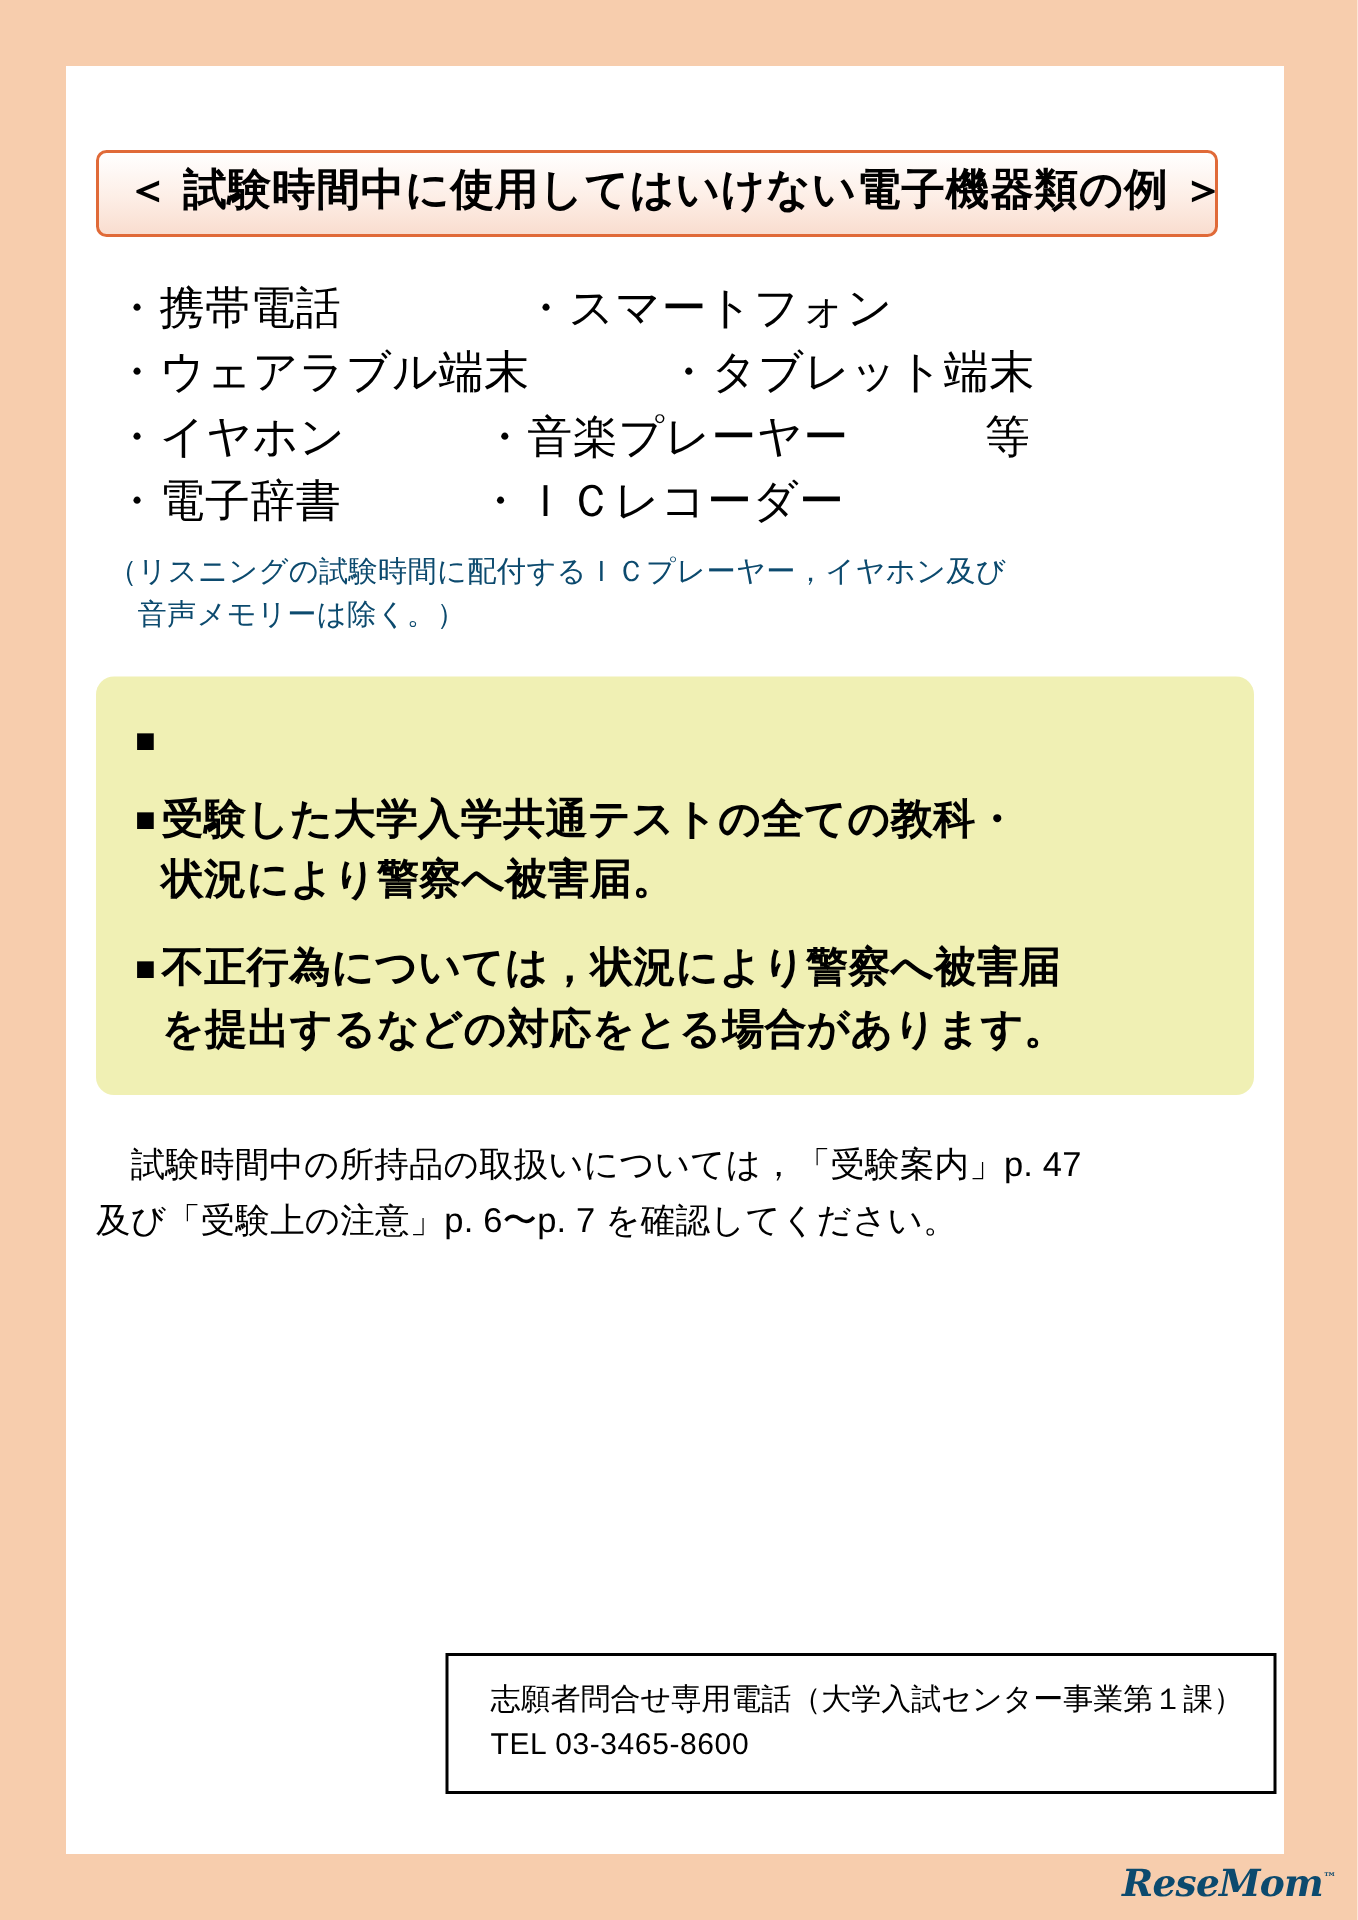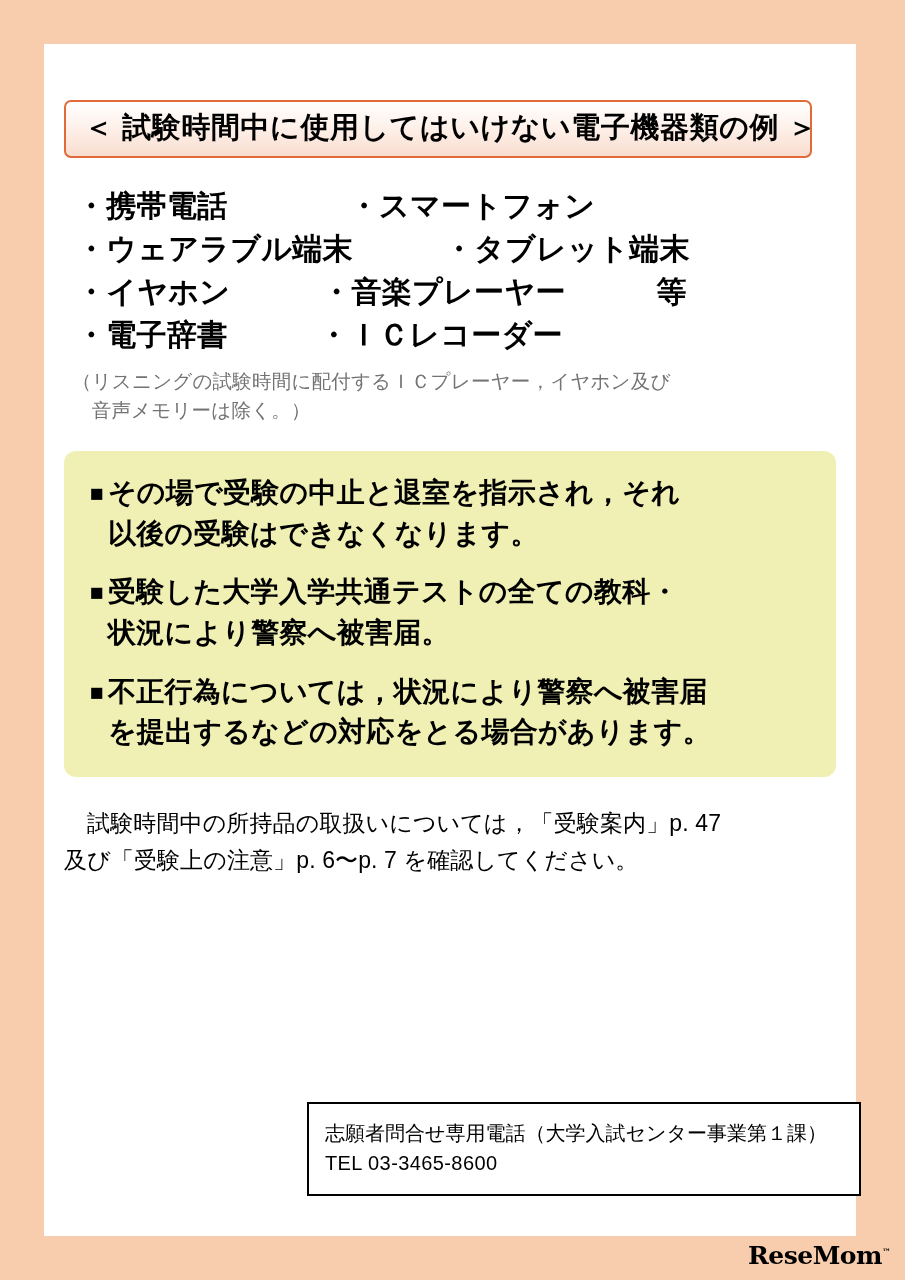--- a/index.html
+++ b/index.html
@@ -56,32 +56,32 @@
     width: 580px;
   }
 
   
   .device-list {
     margin-top: 26px;
     padding-left: 12px;
   }
   .device-line {
     font-size: 30px;
-    font-weight: bold;
+    font-weight: normal;
     line-height: 1.44;
     color: #000;
     white-space: pre;
     letter-spacing: 0.01em;
   }
   .note {
     margin-top: 10px;
     padding-left: 8px;
     font-size: 19.5px;
     line-height: 1.5;
-    color: #737373;
+    color: #0c4a6e;
     letter-spacing: 0.01em;
     white-space: pre-line;
   }
 
   
   .penalty-block {
     margin-top: 26px;
     background: #f0f0b4;
     border-radius: 12px;
     padding: 22px 26px 24px 26px;
@@ -116,26 +116,26 @@
     font-size: 23px;
     line-height: 1.6;
     color: #000;
     letter-spacing: 0.005em;
     white-space: pre-line;
   }
 
   
   .contact-box {
     position: absolute;
-    left: 263px;
+    left: 253px;
     top: 1058px;
     width: 554px;
     border: 2px solid #000;
     box-sizing: border-box;
-    padding: 14px 16px 16px 16px;
+    padding: 14px 16px 16px 28px;
     background: #fff;
   }
   .contact-line-1 {
     font-size: 20px;
     line-height: 1.5;
     color: #000;
     white-space: nowrap;
   }
   .contact-line-2 {
     font-size: 20px;
@@ -151,23 +151,24 @@
     white-space: nowrap;
   }
 
   
   .watermark {
     position: absolute;
     right: 14px;
     bottom: 10px;
     font-size: 25px;
     font-weight: bold;
-    color: #000000;
+    color: #0c4a6e;
     letter-spacing: -0.02em;
     font-family: "DejaVu Serif", serif;
+    font-style: italic;
   }
   .watermark .tm {
     font-size: 9px;
     vertical-align: super;
     letter-spacing: 0;
   }
 </style>
 </head>
 <body>
 
@@ -185,22 +186,20 @@
       <div class="device-line">・電子辞書　　　・ＩＣレコーダー</div>
     </div>
 
     <div class="note">（リスニングの試験時間に配付するＩＣプレーヤー，イヤホン及び
 　音声メモリーは除く。）</div>
 
 
     <div class="penalty-block">
       <div class="penalty-item">
         <span class="sq">■</span>
-        <span class="penalty-text">その場で受験の中止と退室を指示され，それ
-以後の受験はできなくなります。</span>
       </div>
       <div class="penalty-item">
         <span class="sq">■</span>
         <span class="penalty-text">受験した大学入学共通テストの全ての教科・
 状況により警察へ被害届。</span>
       </div>
       <div class="penalty-item">
         <span class="sq">■</span>
         <span class="penalty-text">不正行為については，状況により警察へ被害届
 を提出するなどの対応をとる場合があります。</span>

